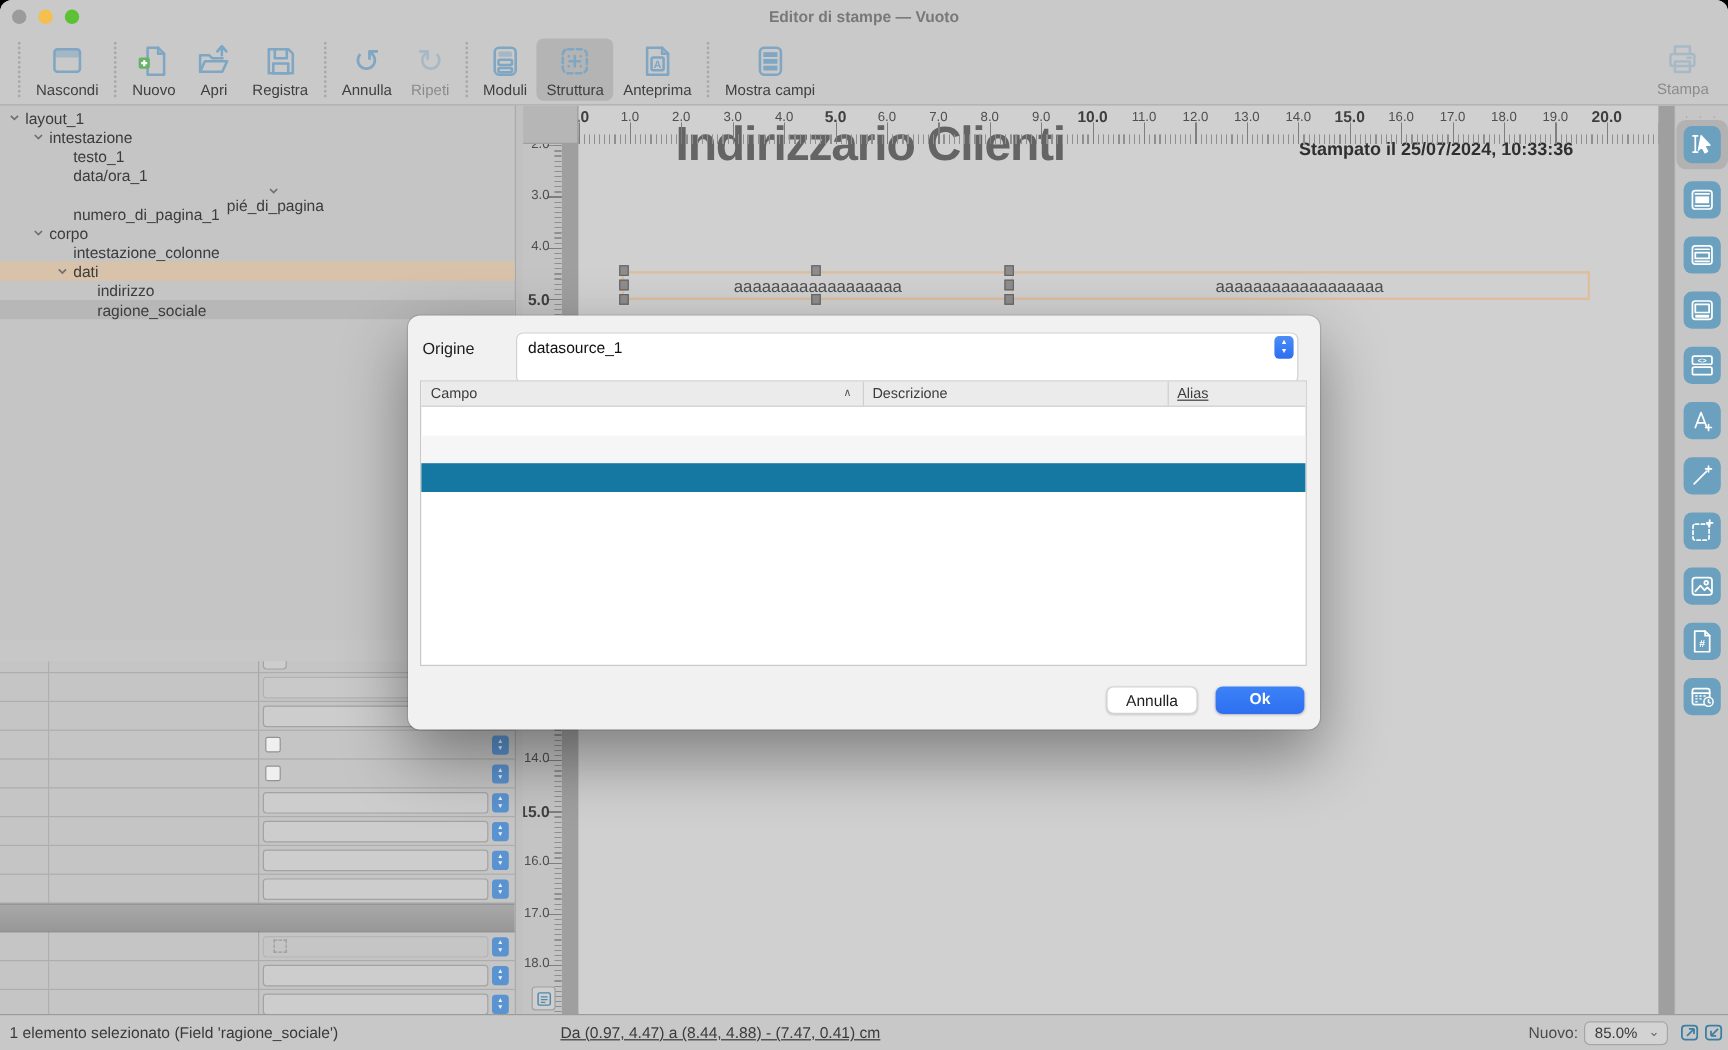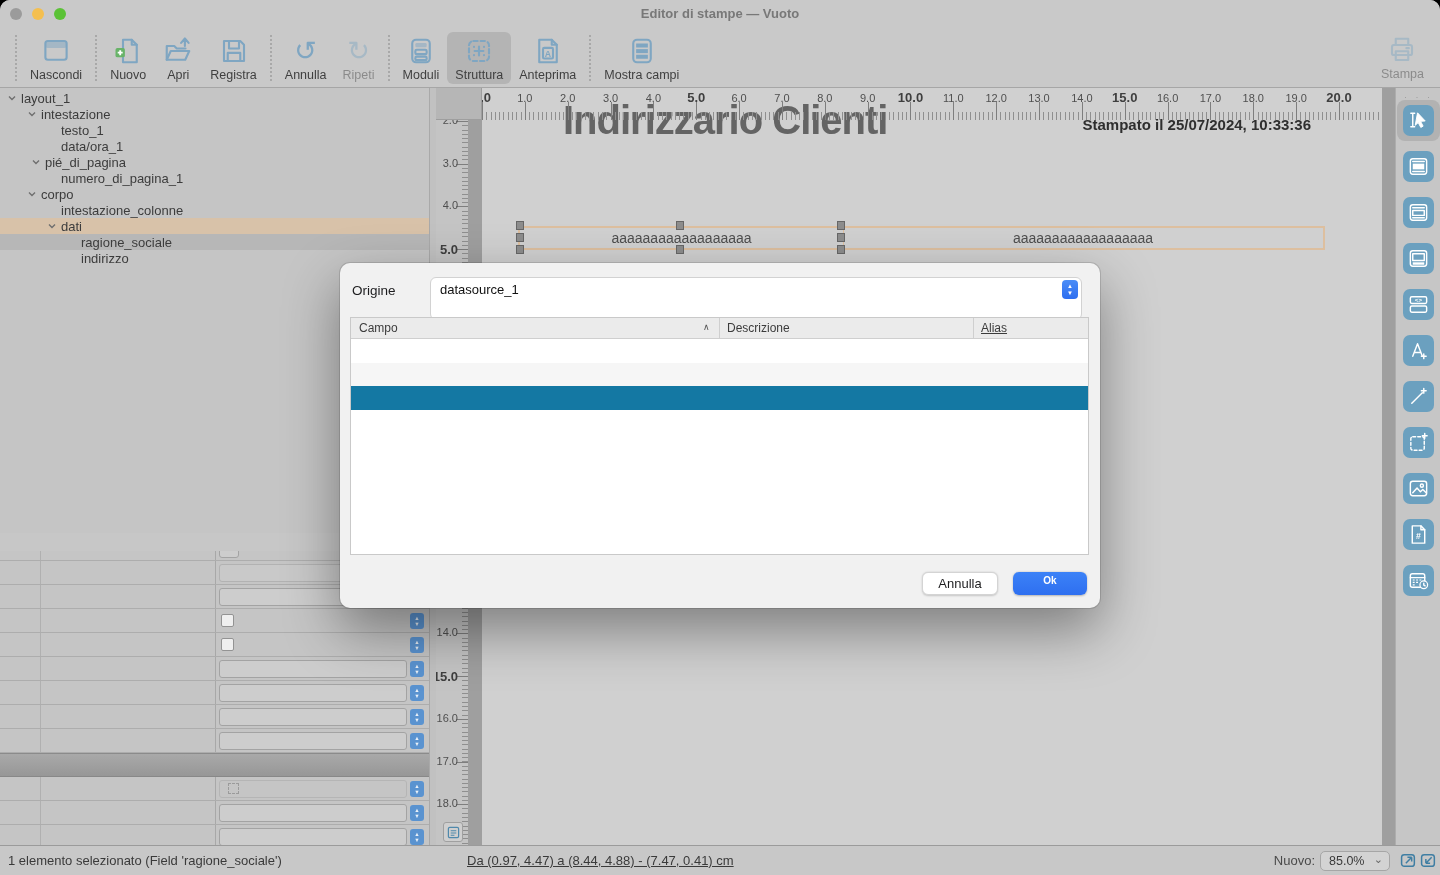--- a/index.html
+++ b/index.html
@@ -126,21 +126,21 @@
   .dlg-row{position:relative;height:23.5px;font-size:13px;color:#1a1a1a;}
   .dlg-row.alt{background:#f6f6f6;}
   .dlg-row.selected{background:#1478a3;color:#fff;}
   .dlg-row .c1{position:absolute;left:8px;top:4px;}
   .dlg-row .c2{position:absolute;left:376px;top:4px;}
   .dlg-row .c3{position:absolute;left:630px;top:4px;}
   #dlg-cancel{position:absolute;left:582px;top:309px;width:76px;height:23px;background:#fff;
     border:1px solid #d4d4d4;border-radius:6px;font-size:13px;color:#1d1d1f;text-align:center;
     padding-top:3px;box-shadow:0 .5px 2px rgba(0,0,0,.18);}
   #dlg-ok{position:absolute;left:673px;top:309px;width:74px;height:23px;
-    background:linear-gradient(#3c82f7,#2e6ff0);border-radius:6px;font-size:10px;font-weight:600;
+    background:linear-gradient(#3c82f7,#2e6ff0);border-radius:6px;font-size:13px;font-weight:600;
     color:#fff;text-align:center;padding-top:3px;box-shadow:0 .5px 2px rgba(0,0,0,.25);}
 </style>
 </head>
 <body>
 
 <div id="window">
 
   <div id="titlebar">
     <span class="tl" style="left:10px;background:#9b9b9b;"></span>
     <span class="tl" style="left:32px;background:#f4bf4f;"></span>
@@ -285,21 +285,21 @@
           <span>intestazione</span>
         </div>
         <div class="tree-row" style="margin-top: 0px; padding-left: 46px;">
           <span class="tree-chevron"></span>
           <span>testo_1</span>
         </div>
         <div class="tree-row" style="margin-top: 0px; padding-left: 46px;">
           <span class="tree-chevron"></span>
           <span>data/ora_1</span>
         </div>
-        <div class="tree-row" style="margin-top: 0px; padding-left: 30px;">
+        <div class="tree-row" style="margin-top: 0px; padding-left: 30px; flex-direction: column;">
           <span class="tree-chevron">
             <svg width="10" height="10" viewBox="0 0 10 10">
               <path d="M2 3.5l3 3 3-3" stroke="#6f6f6f" fill="none" stroke-width="1.4"></path>
             </svg>
           </span>
           <span>pié_di_pagina</span>
         </div>
         <div class="tree-row" style="margin-top: 0px; padding-left: 46px;">
           <span class="tree-chevron"></span>
           <span>numero_di_pagina_1</span>
@@ -317,27 +317,27 @@
           <span>intestazione_colonne</span>
         </div>
         <div class="tree-row hl-tan" style="margin-top: 0px; padding-left: 46px;">
           <span class="tree-chevron">
             <svg width="10" height="10" viewBox="0 0 10 10">
               <path d="M2 3.5l3 3 3-3" stroke="#6f6f6f" fill="none" stroke-width="1.4"></path>
             </svg>
           </span>
           <span>dati</span>
         </div>
+        <div class="tree-row" style="margin-top: 0px; padding-left: 66px;">
+          <span class="tree-chevron"></span>
+          <span>indirizzo</span>
+        </div>
         <div class="tree-row hl-gray" style="margin-top: 0px; padding-left: 66px;">
           <span class="tree-chevron"></span>
           <span>ragione_sociale</span>
-        </div>
-        <div class="tree-row" style="margin-top: 0px; padding-left: 66px;">
-          <span class="tree-chevron"></span>
-          <span>indirizzo</span>
         </div>
       </div>
 
     <div id="prop-rows">
       <div class="rail1"></div>
       <div class="rail2"></div>
     <div class="prop-row" style="margin-top: -14px;">
           <span class="plabel"></span>
           <span class="pbox" style="width: 20px;"></span>
         </div>

